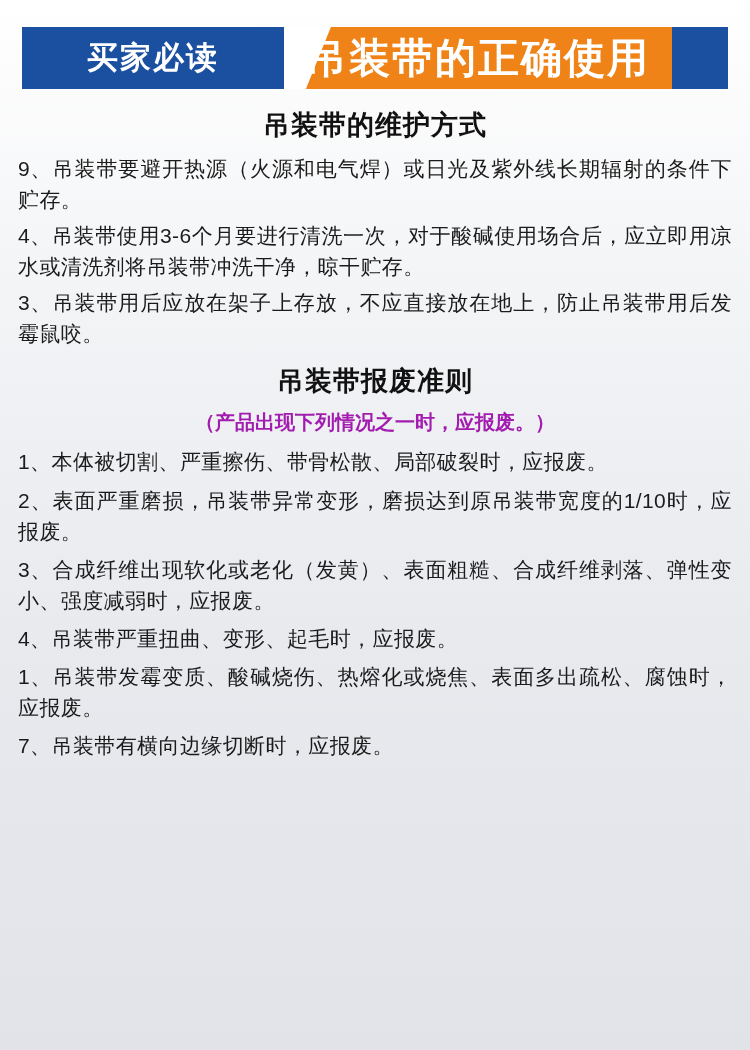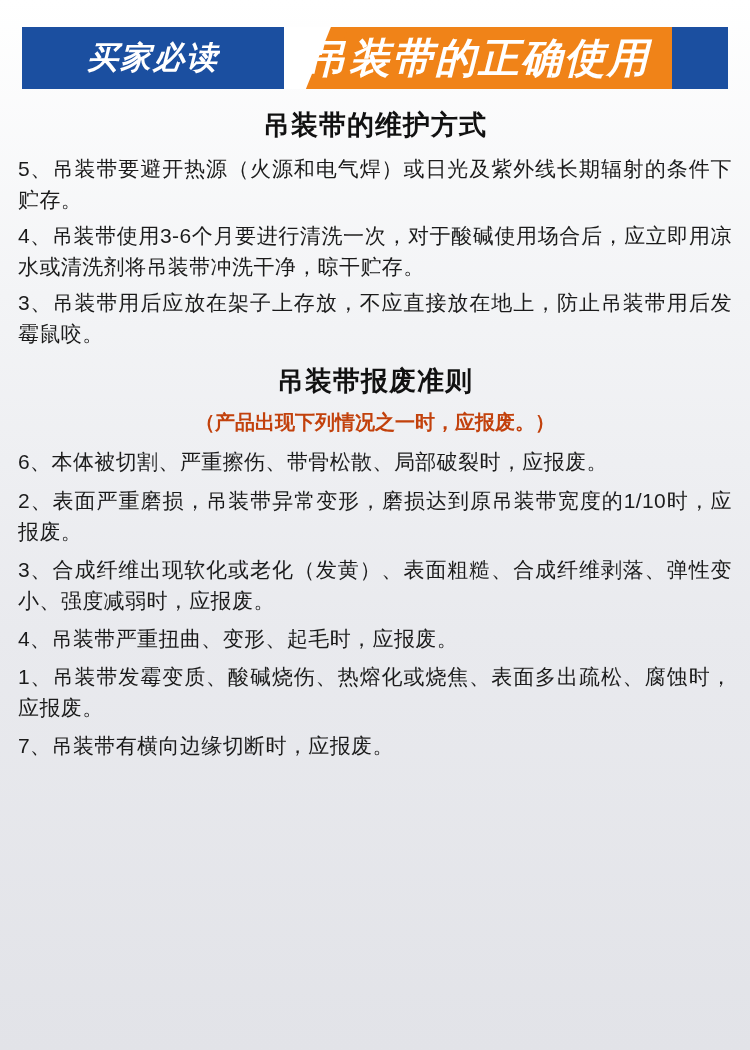--- a/index.html
+++ b/index.html
@@ -21,21 +21,20 @@
     box-sizing: border-box;
   }
 
   
   .banner {
     position: relative;
     margin: 27px 22px 0 22px;
     height: 62px;
     background: #a21caf;
     overflow: hidden;
-    font-style: italic;
   }
   .banner-inner {
     position: absolute;
     inset: 0;
     display: flex;
     align-items: stretch;
   }
   .banner-left {
     position: relative;
     width: 262px;
@@ -118,21 +117,21 @@
     font-weight: bold;
     margin: 14px 0 10px 0;
     letter-spacing: 1px;
     color: #111111;
   }
   .sub-title {
     text-align: center;
     font-size: 20px;
     font-weight: bold;
     margin: 2px 0 10px 0;
-    color: #c2410c;
+    color: #a21caf;
   }
   p.para {
     font-size: 21px;
     line-height: 1.48;
     margin: 5px 0;
     color: #1b1b1b;
     text-align: justify;
     letter-spacing: 0.4px;
   }
   .block-maintenance { }
@@ -153,29 +152,29 @@
         <span class="banner-left-text">买家必读</span>
       </div>
       <div class="banner-right-text">吊装带的正确使用</div>
     </div>
   </div>
 
   <div class="content">
 
     <div class="block-maintenance">
       <h2 class="section-title">吊装带的维护方式</h2>
-      <p class="para">5、吊装带要避开热源（火源和电气焊）或日光及紫外线长期辐射的条件下贮存。</p>
+      <p class="para">9、吊装带要避开热源（火源和电气焊）或日光及紫外线长期辐射的条件下贮存。</p>
       <p class="para">4、吊装带使用3-6个月要进行清洗一次，对于酸碱使用场合后，应立即用凉水或清洗剂将吊装带冲洗干净，晾干贮存。</p>
       <p class="para">3、吊装带用后应放在架子上存放，不应直接放在地上，防止吊装带用后发霉鼠咬。</p>
     </div>
 
     <div class="block-scrap">
       <h2 class="section-title">吊装带报废准则</h2>
       <div class="sub-title">（产品出现下列情况之一时，应报废。）</div>
-      <p class="para">6、本体被切割、严重擦伤、带骨松散、局部破裂时，应报废。</p>
+      <p class="para">1、本体被切割、严重擦伤、带骨松散、局部破裂时，应报废。</p>
       <p class="para">2、表面严重磨损，吊装带异常变形，磨损达到原吊装带宽度的1/10时，应报废。</p>
       <p class="para">3、合成纤维出现软化或老化（发黄）、表面粗糙、合成纤维剥落、弹性变小、强度减弱时，应报废。</p>
       <p class="para">4、吊装带严重扭曲、变形、起毛时，应报废。</p>
       <p class="para">1、吊装带发霉变质、酸碱烧伤、热熔化或烧焦、表面多出疏松、腐蚀时，应报废。</p>
       <p class="para">7、吊装带有横向边缘切断时，应报废。</p>
     </div>
 
   </div>
 </div>
 

